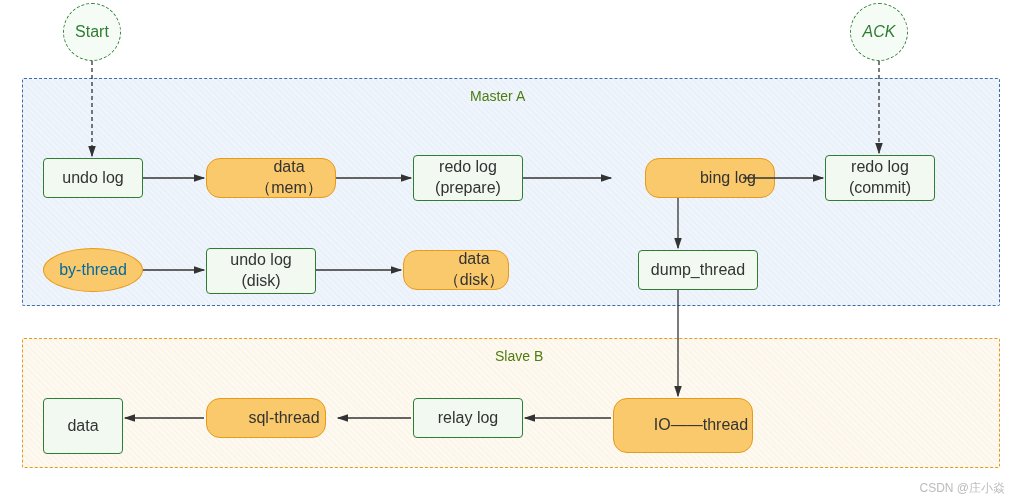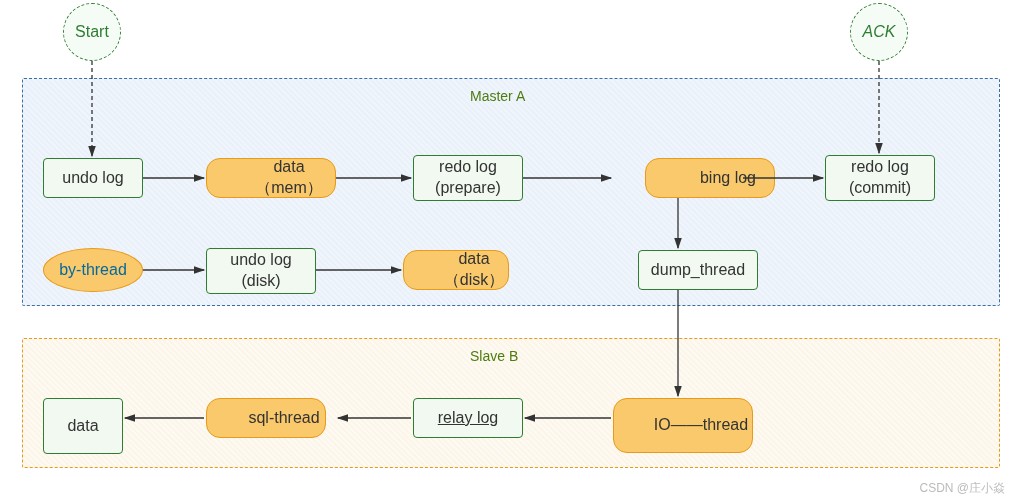--- a/index.html
+++ b/index.html
@@ -16,21 +16,21 @@
   svg.arrows { position: absolute; top: 0; left: 0; width: 1015px; height: 500px; pointer-events: none; }
   .watermark { position: absolute; right: 10px; bottom: 3px; font-size: 12px; color: #bbb; }
 </style>
 </head>
 <body>
 
 <div class="container container-blue" style="left:22px; top:78px; width:978px; height:228px;"></div>
 <div class="container-label" style="left:470px; top:88px;">Master A</div>
 
 <div class="container container-orange" style="left:22px; top:338px; width:978px; height:130px;"></div>
-<div class="container-label" style="left:470px; top:348px;">Slave B</div>
+<div class="container-label" style="left:495px; top:348px;">Slave B</div>
 
 <div class="node circle" style="left:63px; top:3px; width:58px; height:58px;">
     <span>Start</span>
   </div>
 <div class="node circle" style="left:850px; top:3px; width:58px; height:58px;font-style:italic;">
     <span>ACK</span>
   </div>
 
 <div class="node rect-green" style="left:43px; top:158px; width:100px; height:40px;">
     <span>undo log</span>
@@ -57,21 +57,21 @@
 <div class="node rect-green" style="left:638px; top:250px; width:120px; height:40px;">
     <span>dump_thread</span>
   </div>
 
 <div class="node rect-green" style="left:43px; top:398px; width:80px; height:56px;">
     <span>data</span>
   </div>
 <div class="node rect-orange" style="left:206px; top:398px; width:120px; height:40px;">
     <span>sql-thread</span>
   </div>
-<div class="node rect-green" style="left:413px; top:398px; width:110px; height:40px;text-decoration:underline;">
+<div class="node rect-green" style="left:413px; top:398px; width:110px; height:40px;">
     <span>relay log</span>
   </div>
 <div class="node rect-orange" style="left:613px; top:398px; width:140px; height:55px;">
     <span>IO——thread</span>
   </div>
 
 <svg class="arrows">
   <defs>
     <marker id="ah" markerWidth="10" markerHeight="10" refX="8" refY="3" orient="auto">
       <path d="M0,0 L0,6 L9,3 z" fill="#333"></path>

